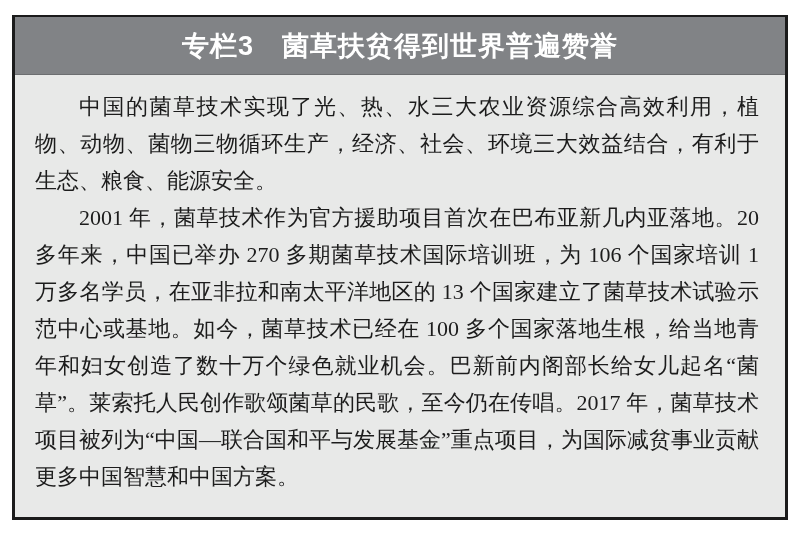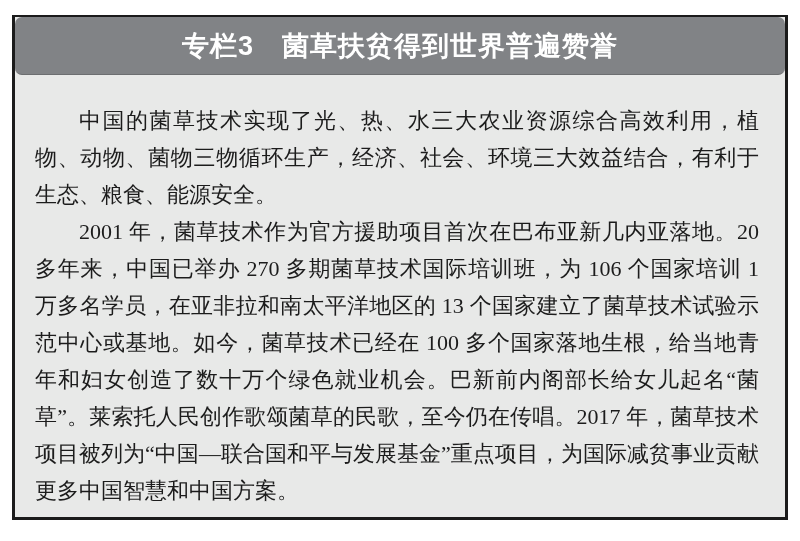--- a/index.html
+++ b/index.html
@@ -37,39 +37,37 @@
     display: flex;
     flex-direction: column;
   }
   .column-header {
     flex: 0 0 58px;
     background: var(--header-bg);
     border-bottom: 1px solid #6c6e70;
     display: flex;
     align-items: center;
     justify-content: center;
-    border-radius: 7px;
   }
   .column-title {
     color: var(--header-text);
     font-family: "Liberation Sans", "DejaVu Sans", sans-serif;
     font-weight: bold;
     font-size: 27px;
     letter-spacing: 1px;
     white-space: nowrap;
   }
   .column-body {
     flex: 1 1 auto;
     padding: 13px 26px 0 20px;
     color: var(--body-text);
     font-size: 22px;
     line-height: 37px;
     text-align: justify;
     overflow: hidden;
-    margin-top: 14px;
   }
   .column-body p {
     margin: 0;
     text-indent: 2em;
   }
 </style>
 </head>
 <body>
 
 <div class="page">

